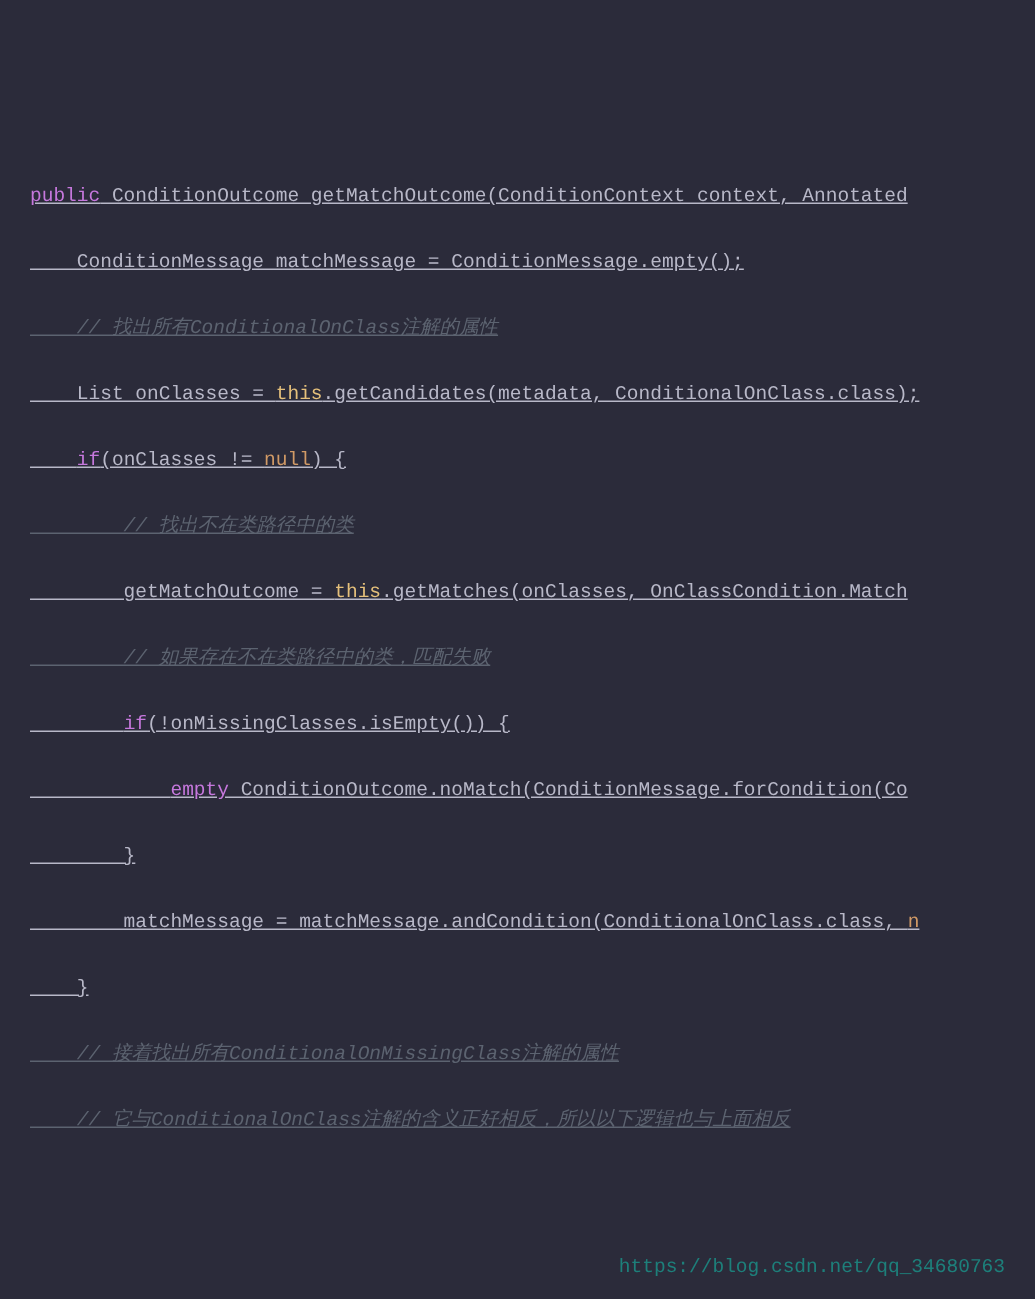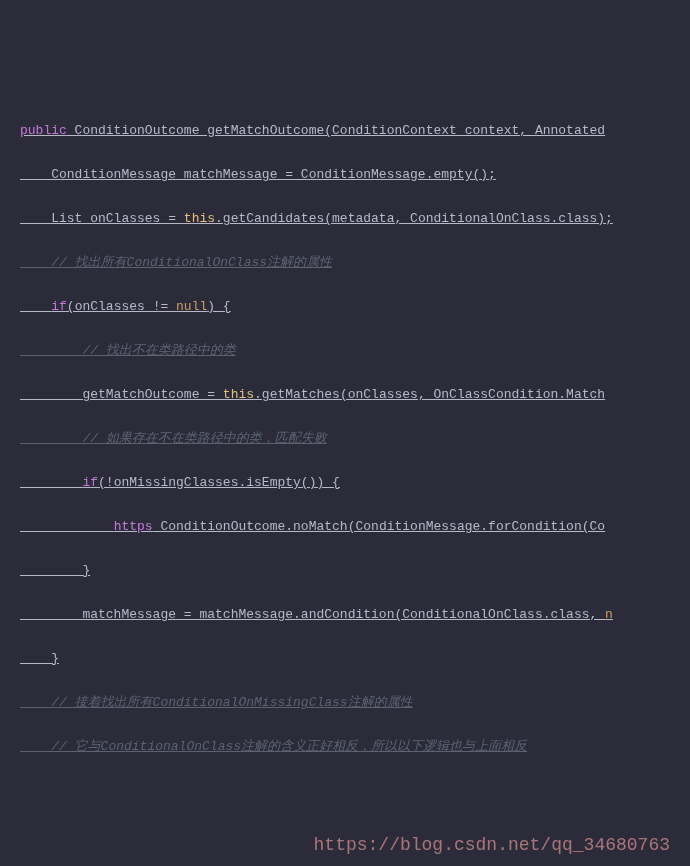--- a/index.html
+++ b/index.html
@@ -18,42 +18,42 @@
     }
     .line { white-space: pre; text-decoration: underline; }
     .kw { color: #c678dd; }
     .this { color: #e5c07b; }
     .null { color: #d19a66; text-align: right; }
     .comment { color: #5c6370; font-style: italic; }
     .watermark {
       position: absolute;
       right: 20px;
       bottom: 10px;
-      color: #fca5a5;
-      font-size: 18px;
+      color: #14b8a6;
+      font-size: 13px;
       opacity: 0.6;
       font-style: normal;
     }
   </style>
 </head>
 <body>
 
 
 
 <div>
 <div class="line"><span class="kw">public</span><span> ConditionOutcome getMatchOutcome(ConditionContext context, Annotated</span></div>
 <div class="line">    ConditionMessage matchMessage = ConditionMessage.empty();</div>
+<div class="line comment">    // 找出所有ConditionalOnClass注解的属性</div>
 <div class="line"><span>    List onClasses = </span><span class="this">this</span><span>.getCandidates(metadata, ConditionalOnClass.class);</span></div>
-<div class="line comment">    // 找出所有ConditionalOnClass注解的属性</div>
 <div class="line"><span>    </span><span class="kw">if</span><span>(onClasses != </span><span class="null">null</span><span>) {</span></div>
 <div class="line comment">        // 找出不在类路径中的类</div>
 <div class="line"><span>        getMatchOutcome = </span><span class="this">this</span><span>.getMatches(onClasses, OnClassCondition.Match</span></div>
 <div class="line comment">        // 如果存在不在类路径中的类，匹配失败</div>
 <div class="line"><span>        </span><span class="kw">if</span><span>(!onMissingClasses.isEmpty()) {</span></div>
-<div class="line"><span>            </span><span class="kw">https</span><span> ConditionOutcome.noMatch(ConditionMessage.forCondition(Co</span></div>
+<div class="line"><span>            </span><span class="kw">empty</span><span> ConditionOutcome.noMatch(ConditionMessage.forCondition(Co</span></div>
 <div class="line">        }</div>
 <div class="line"><span>        matchMessage = matchMessage.andCondition(ConditionalOnClass.class, </span><span class="null">n</span></div>
 <div class="line">    }</div>
 <div class="line comment">    // 接着找出所有ConditionalOnMissingClass注解的属性</div>
 <div class="line comment">    // 它与ConditionalOnClass注解的含义正好相反，所以以下逻辑也与上面相反</div>
 
 
 
 
 

